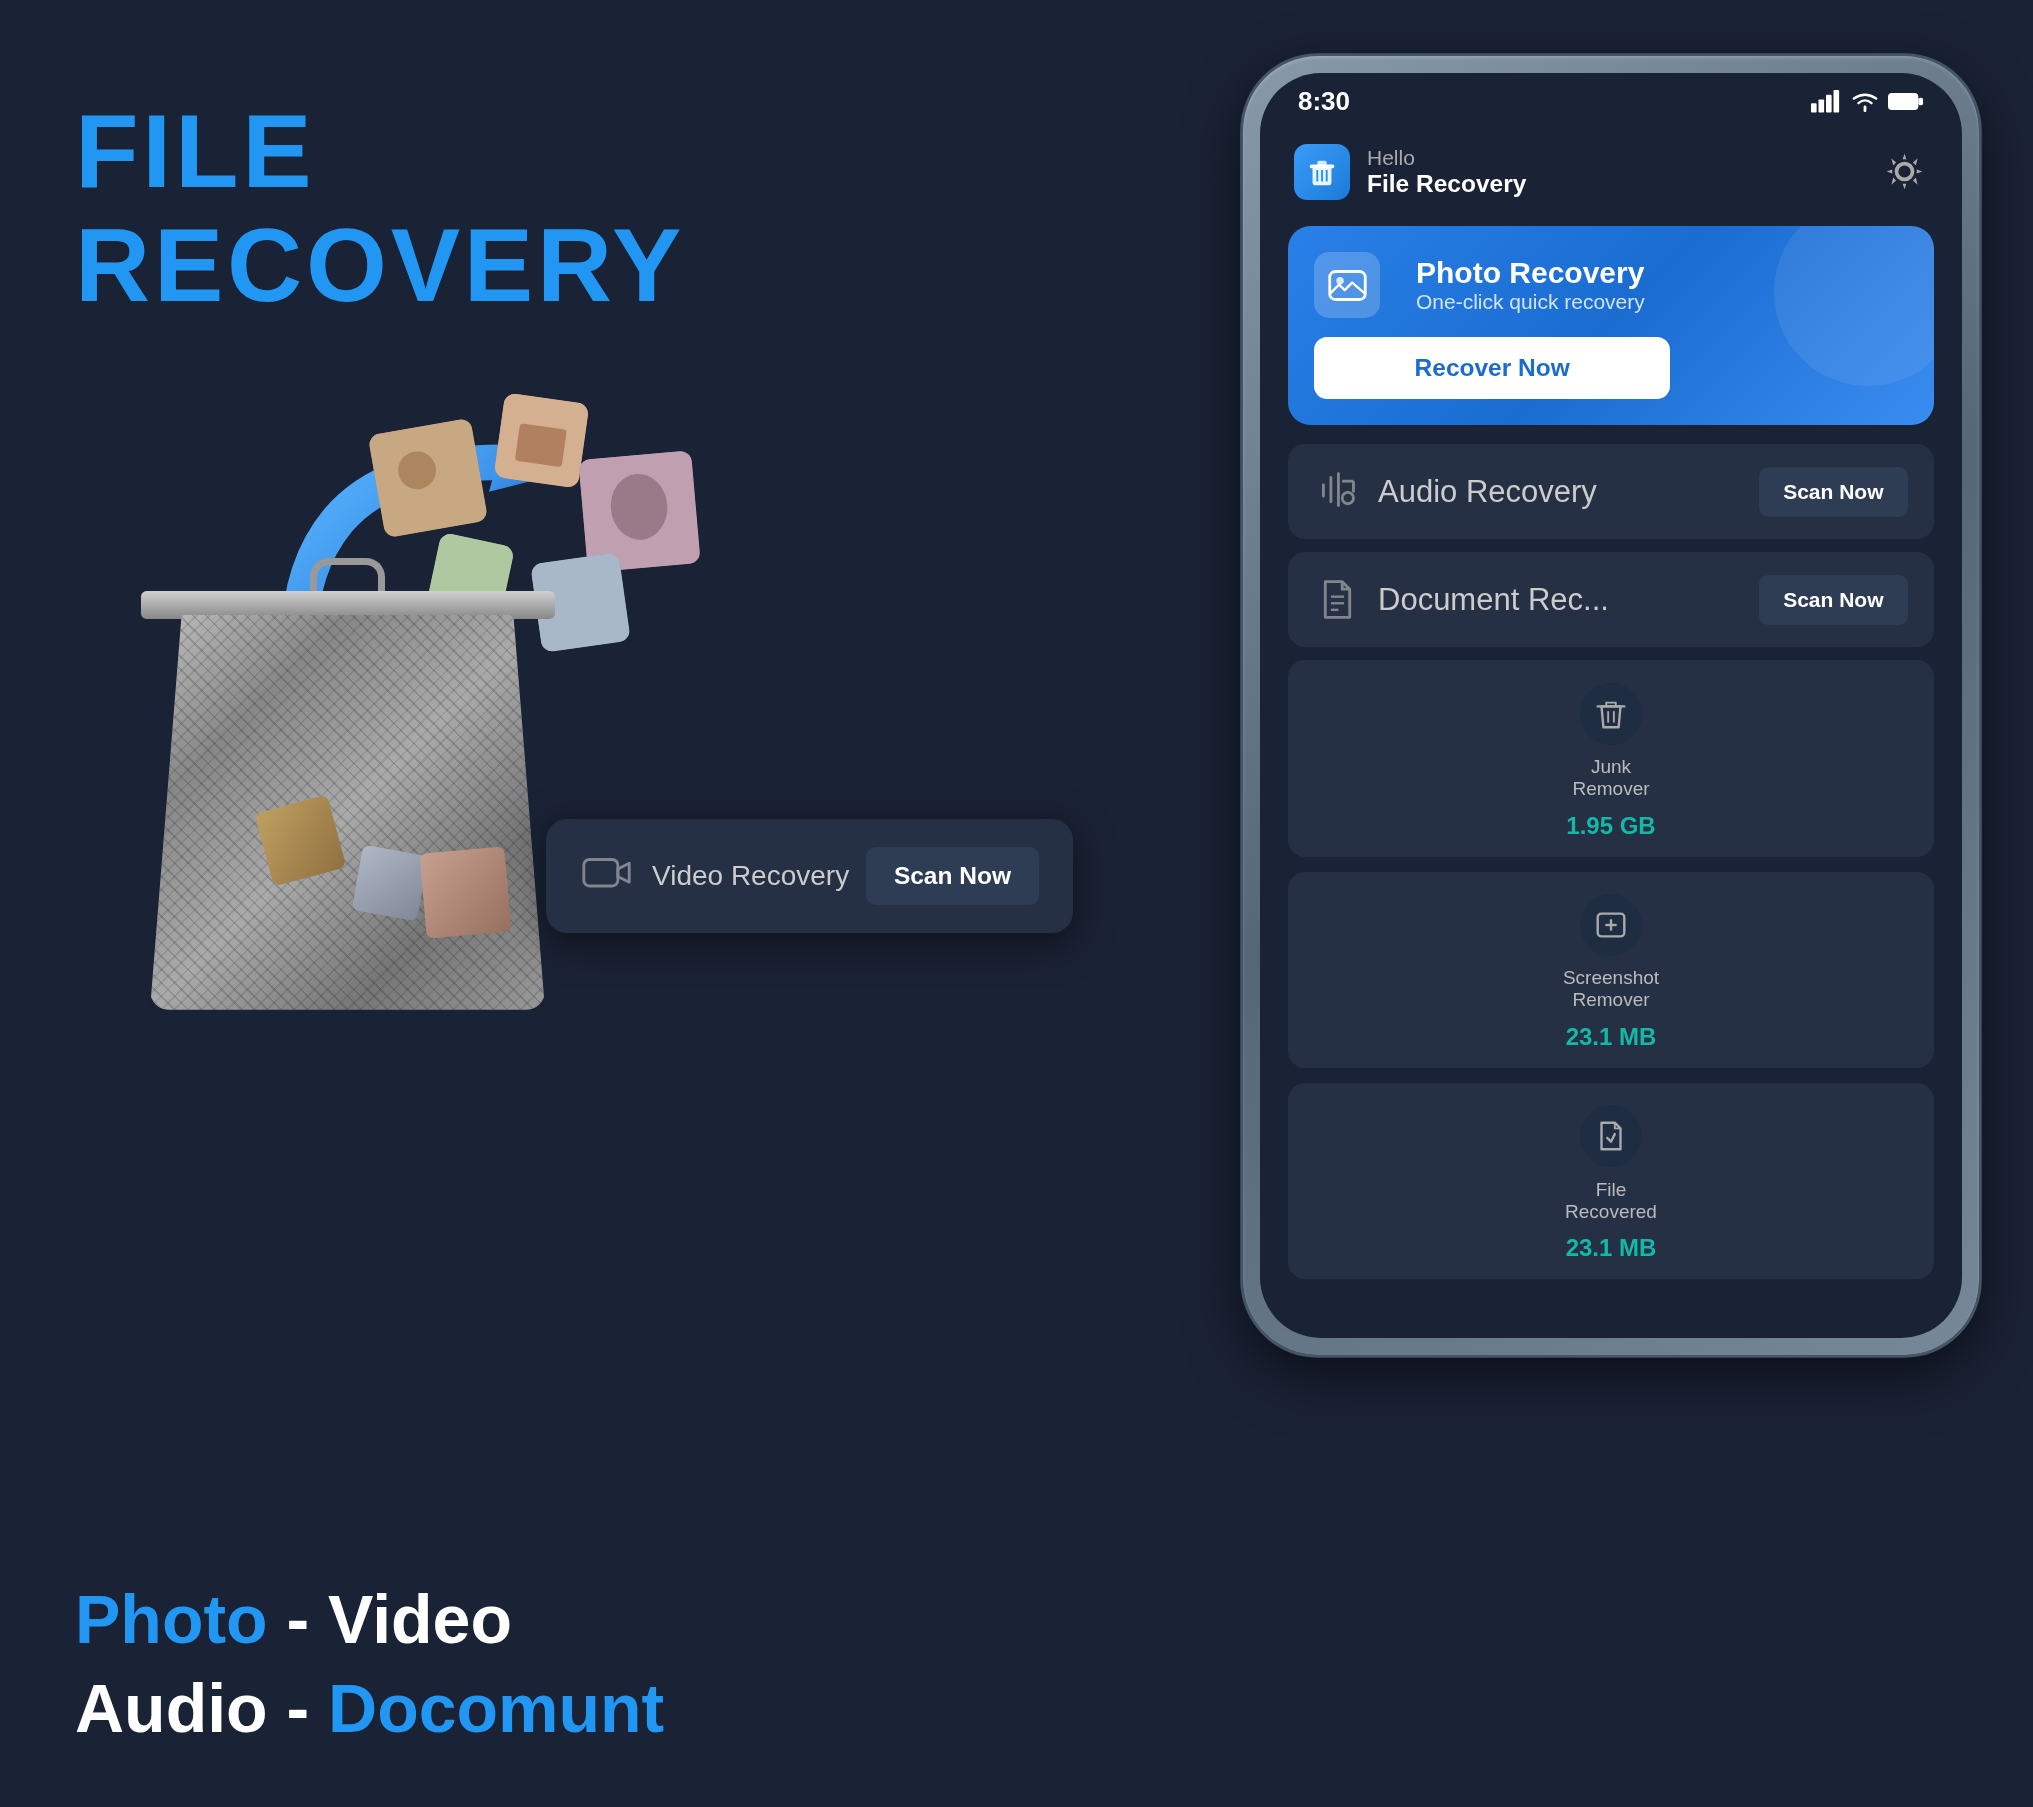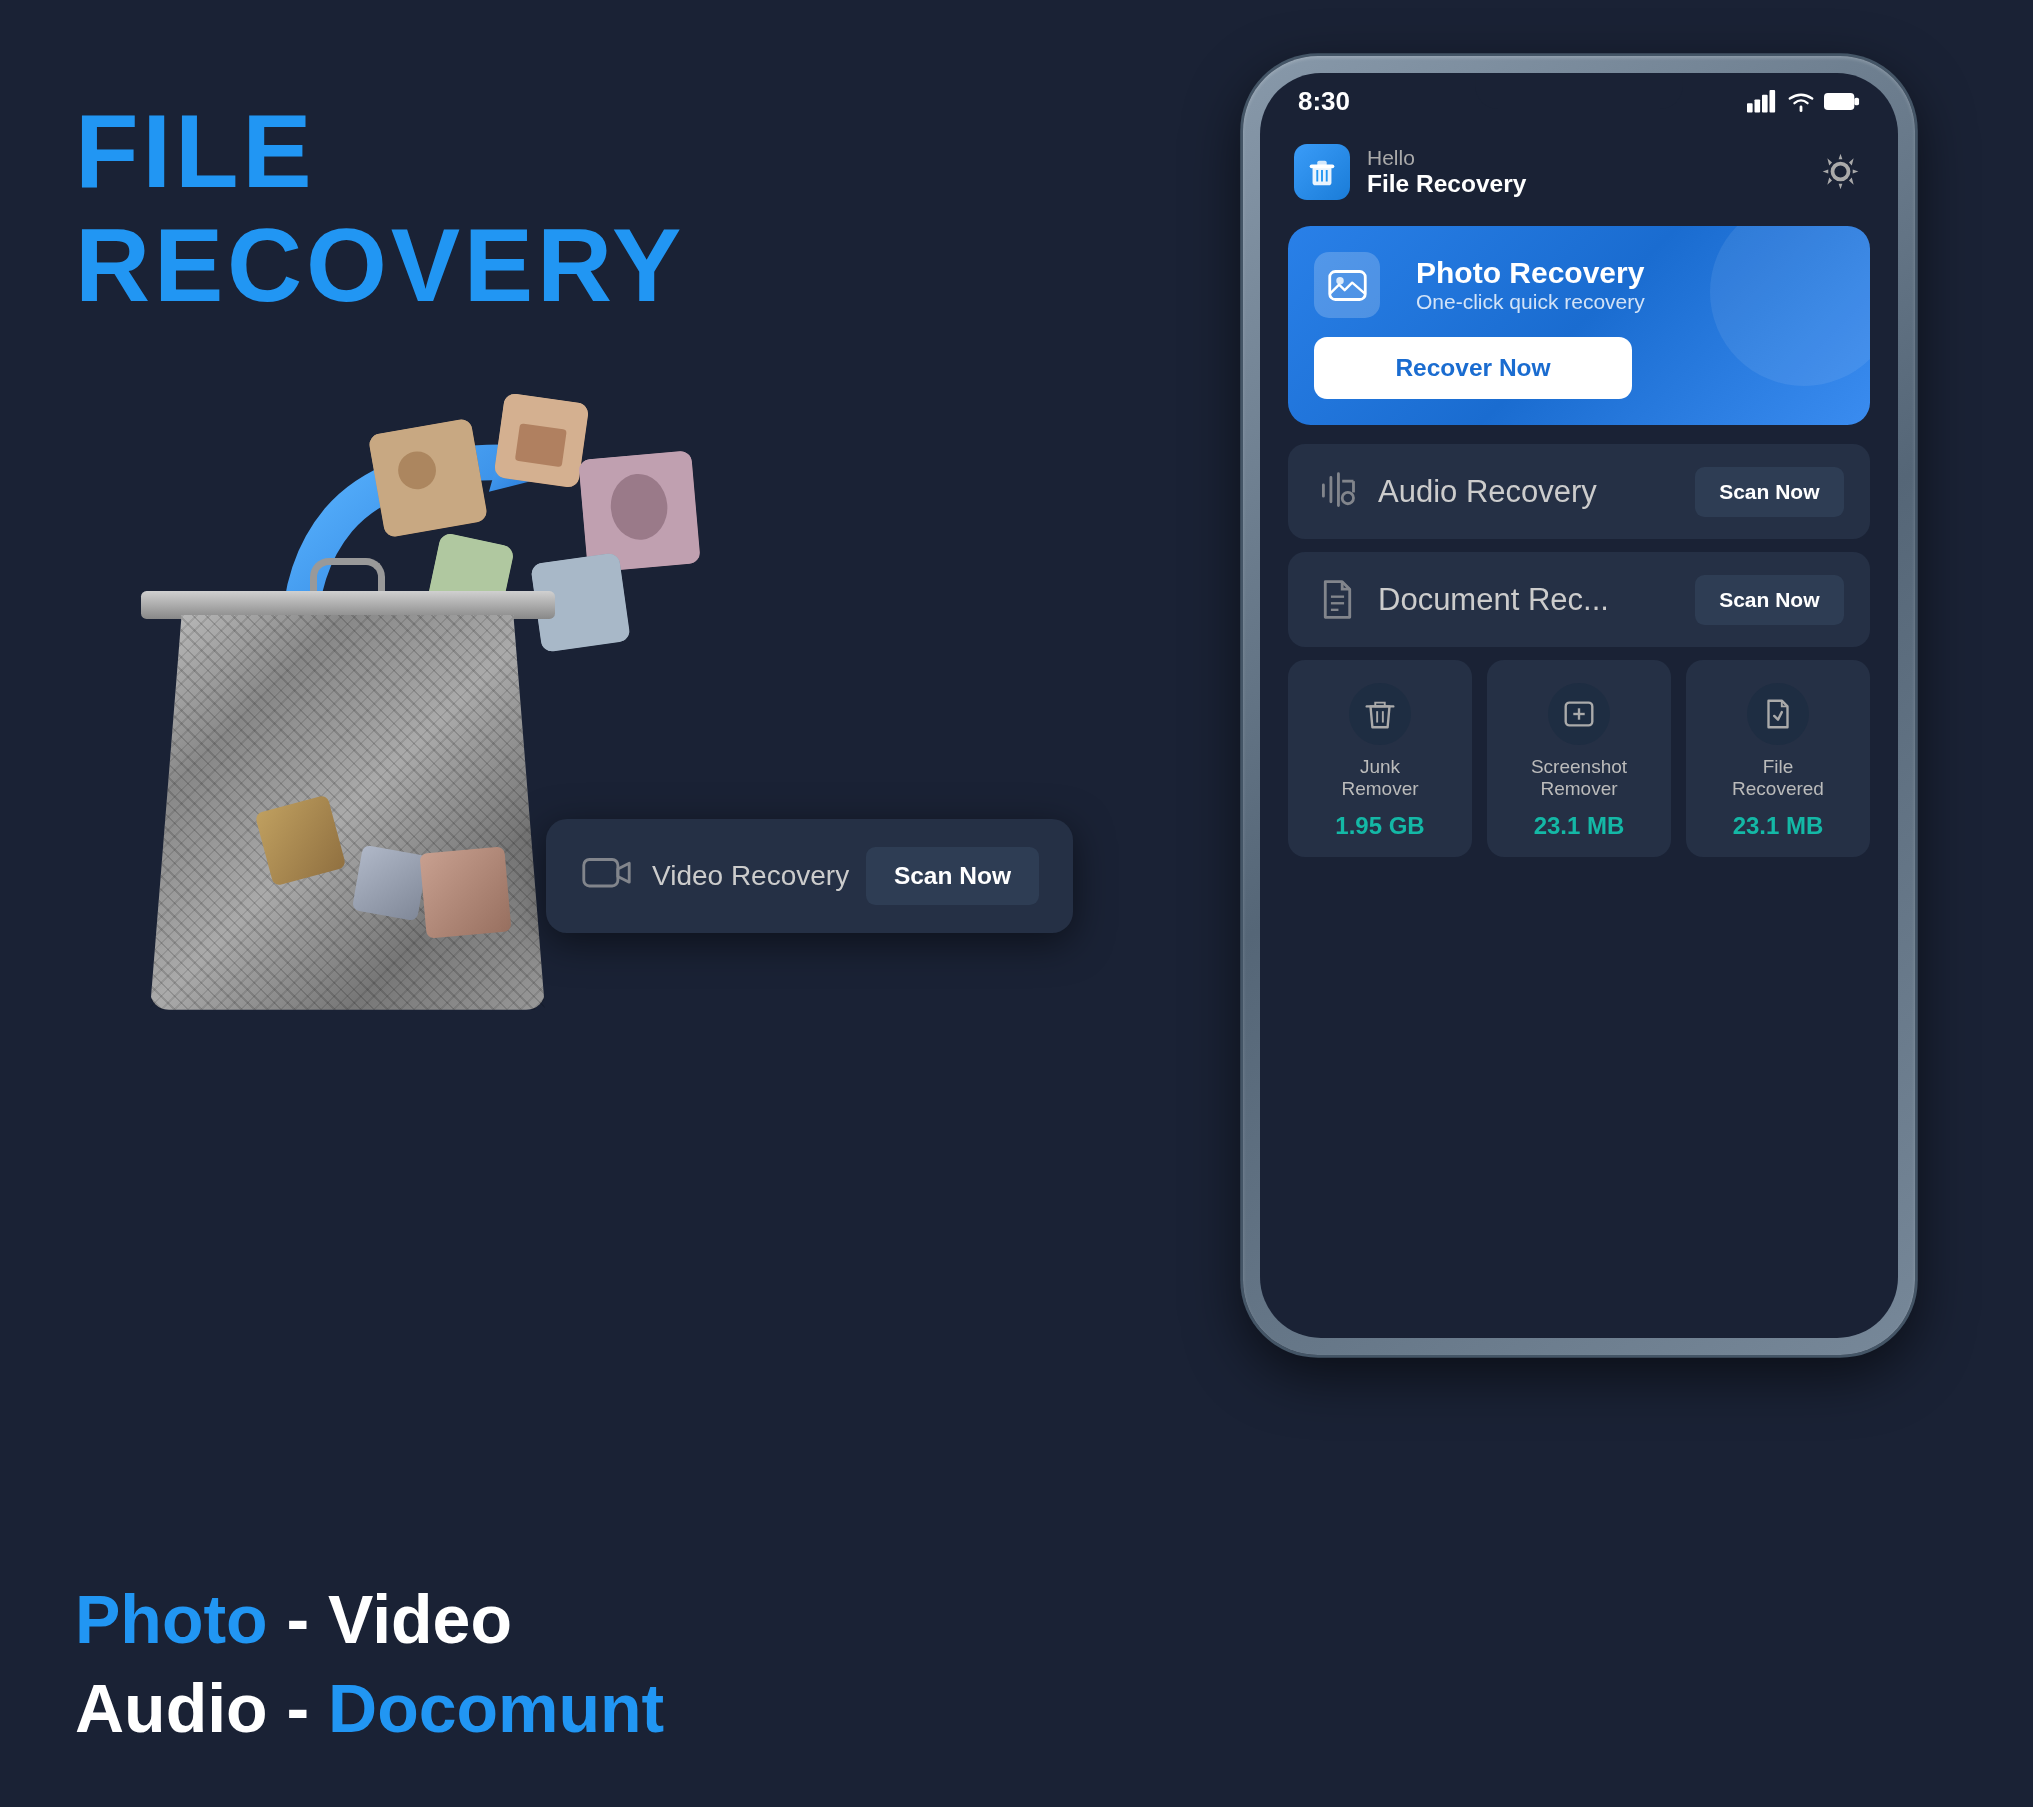--- a/index.html
+++ b/index.html
@@ -206,21 +206,21 @@
     
     .phone-container {
       position: absolute;
       right: 75px;
       top: 56px;
       width: 716px;
     }
 
     .phone-outer {
       position: relative;
-      width: 672px;
+      width: 736px;
       height: 1299px;
       background: linear-gradient(145deg, #8899aa, #556677, #778899);
       border-radius: 75px;
       padding: 17px;
       box-shadow:
         0 0 0 2.8px #445566,
         0 19px 56px rgba(0,0,0,0.6),
         inset 0 1.9px 3.8px rgba(255,255,255,0.2);
     }
 
@@ -413,21 +413,21 @@
       padding: 13px 24.5px;
       font-size: 21px;
       font-weight: 600;
       cursor: pointer;
     }
 
     
     .tools-grid {
       margin: 13px 28px;
       display: grid;
-      grid-template-columns: repeat(3, 1fr);
+      grid-template-columns: repeat(1, 1fr);
       gap: 15px;
     }
 
     .tool-card {
       background: #253045;
       border-radius: 17px;
       padding: 22.6px 15px 17px;
       display: flex;
       flex-direction: column;
       align-items: center;

